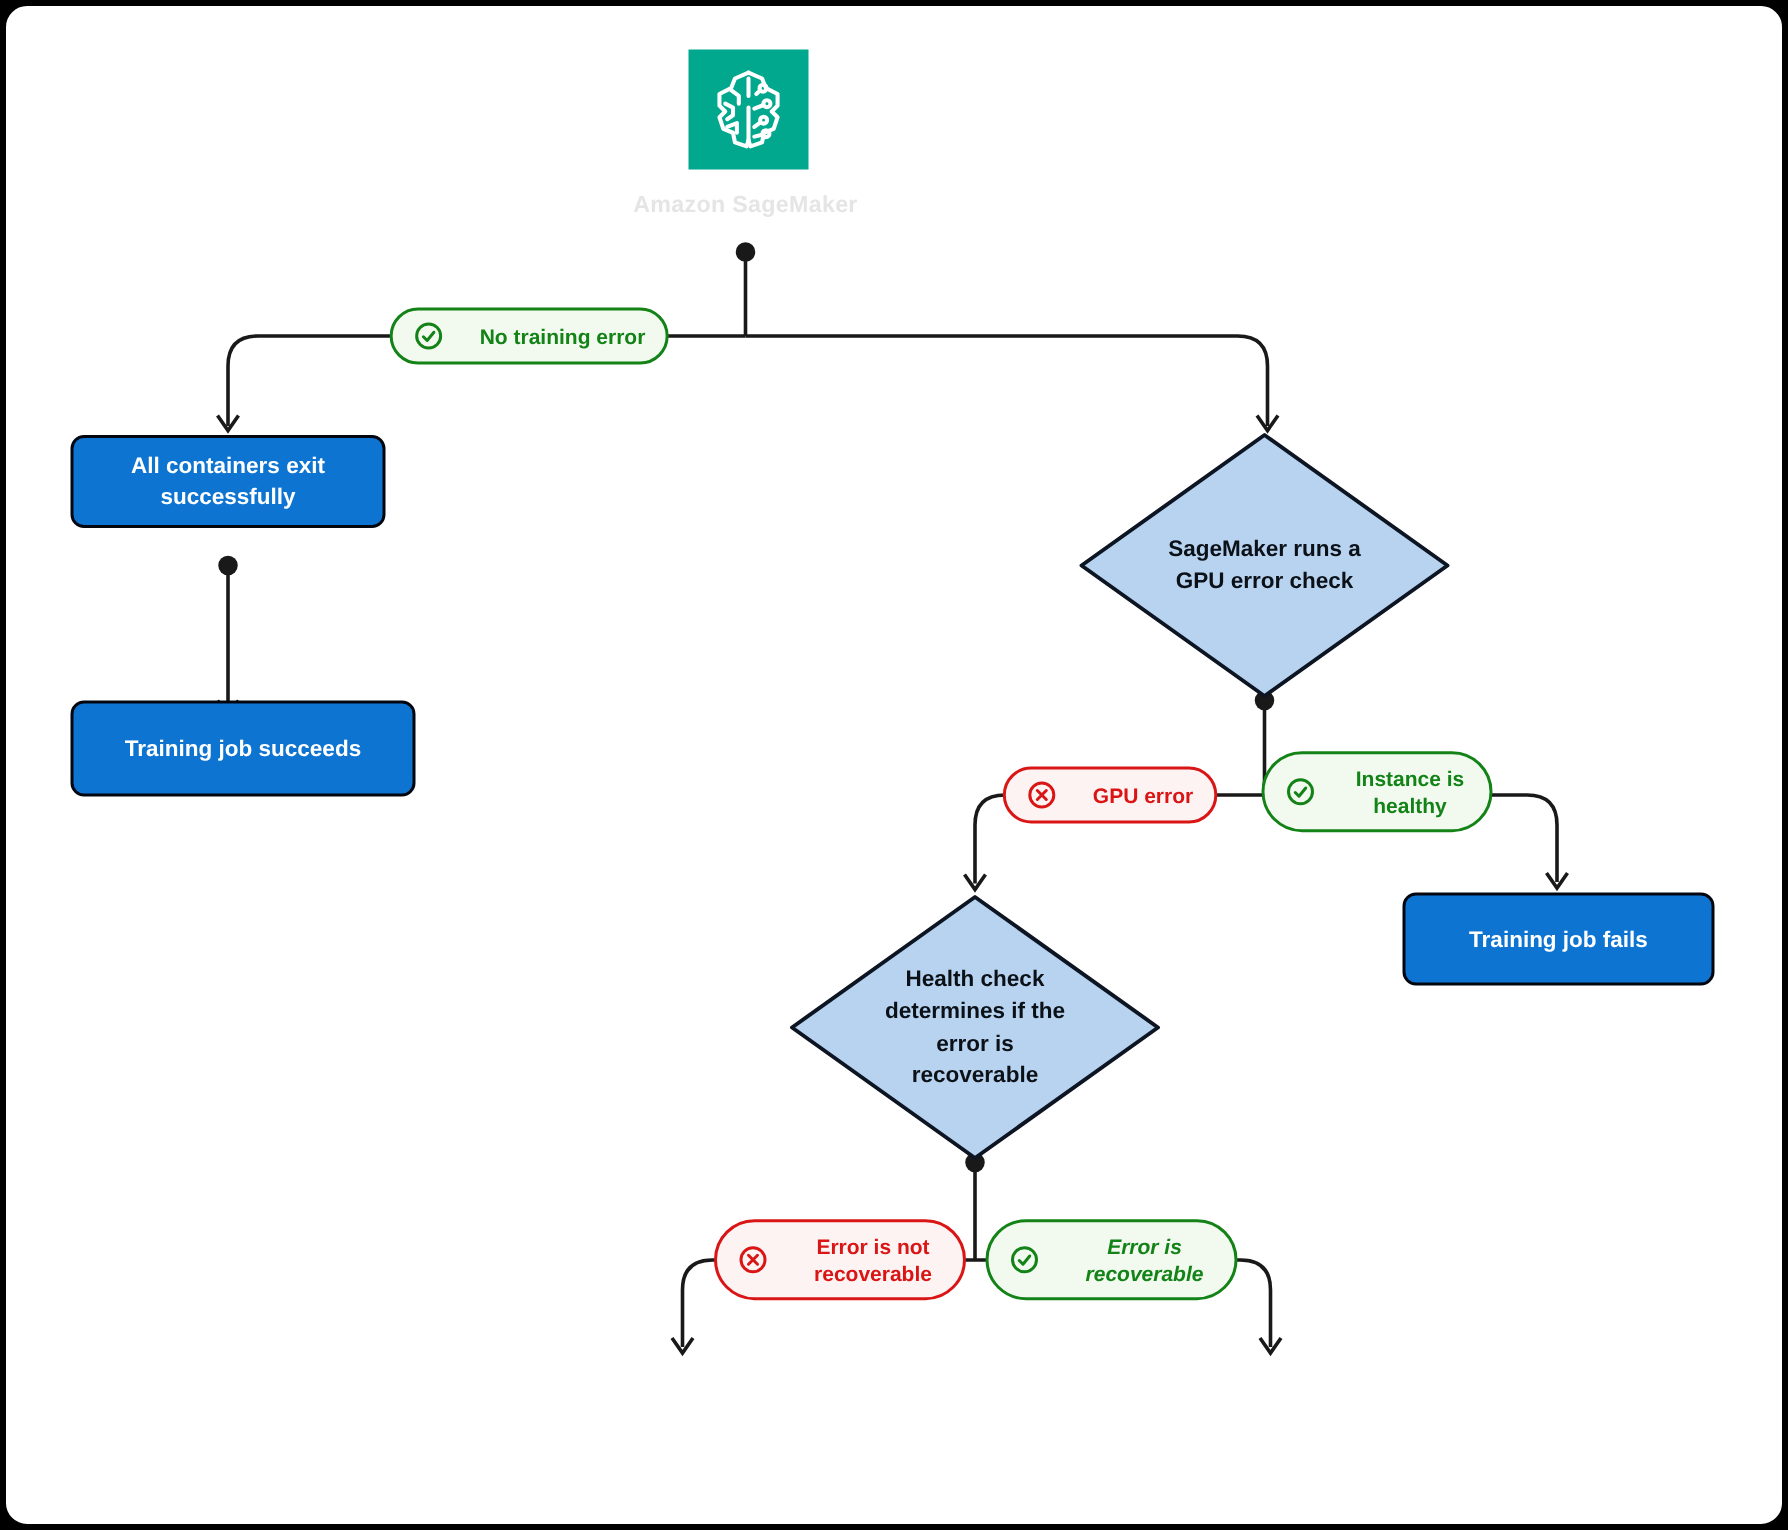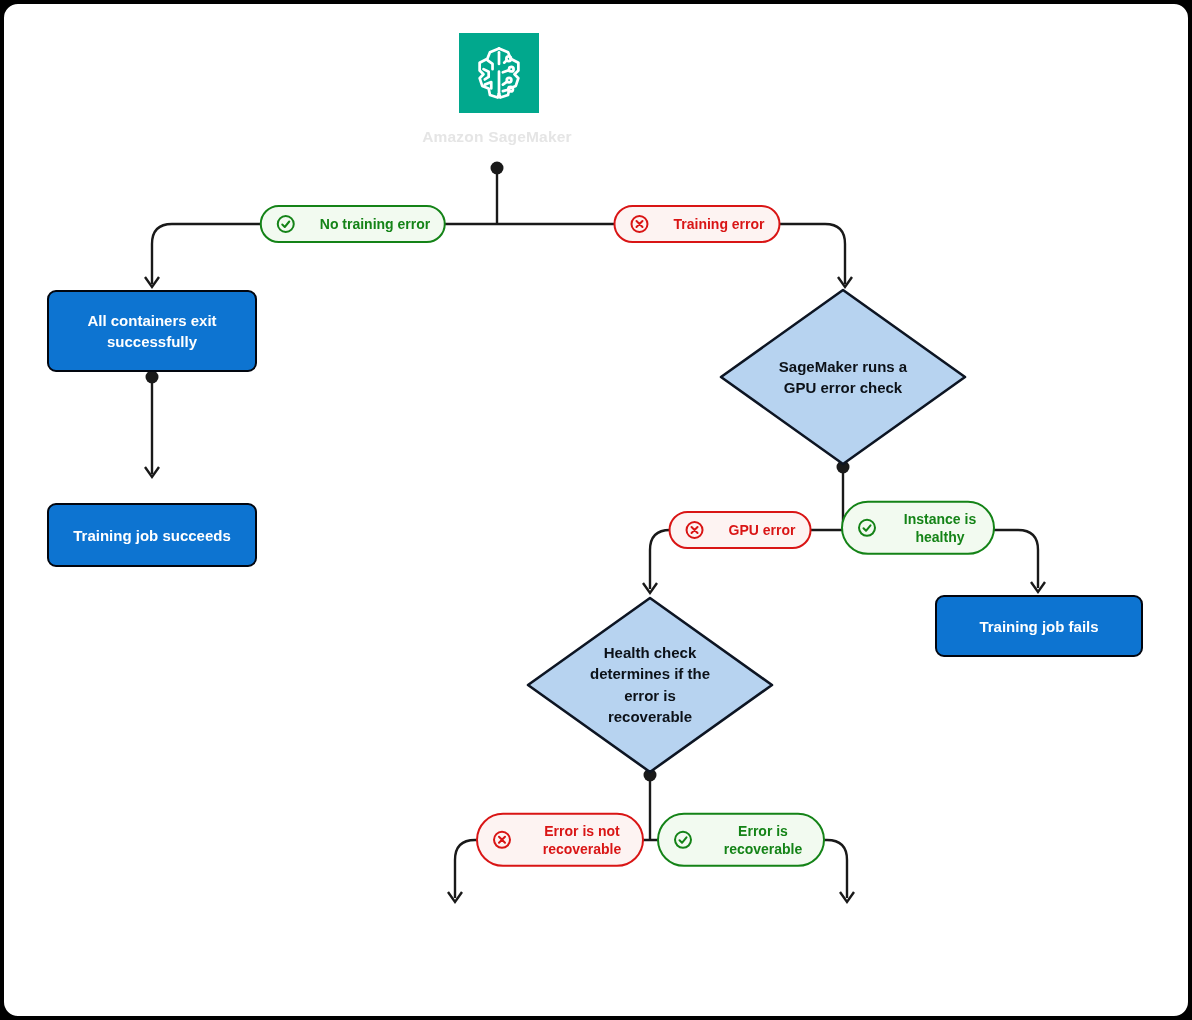--- a/index.html
+++ b/index.html
@@ -95,52 +95,43 @@
       <path d="M27,23.5 L31.5,21.8"></path>
         <circle cx="33.5" cy="21" r="1.8"></circle>
       <path d="M27,33 L30,30.8"></path>
         <circle cx="31.8" cy="29.5" r="1.8"></circle>
       <path d="M27,38 L31,37"></path>
         <circle cx="33" cy="36.5" r="1.8"></circle>
     </svg>
   </div>
   <div class="diagram-title">Amazon SageMaker</div>
 
-  <div class="node-box" style="left:47px;top:290px;width:210px;height:82px;">
+  <div class="node-box" style="left:47px;top:290px;width:210px;height:62px;">
     <span>All containers exit successfully</span>
   </div>
-  <div class="node-box" style="left:47px;top:503px;width:210px;height:64px;">
+  <div class="node-box" style="left:47px;top:467px;width:230px;height:64px;">
     <span>Training job succeeds</span>
   </div>
   <div class="node-box" style="left:935px;top:595px;width:208px;height:62px;">
     <span>Training job fails</span>
   </div>
 
   <div class="diamond-text" style="left:843px;top:377px;">SageMaker runs a GPU error check</div>
   <div class="diamond-text" style="left:650px;top:685px;">Health check determines if the error is recoverable</div>
 
   <div class="pill green" style="left:353px;top:224px;">
     <span class="pill-icon">
       <svg width="20" height="20" viewBox="0 0 20 20" fill="none" stroke="#148317" stroke-width="2" stroke-linecap="round" stroke-linejoin="round">
           <circle cx="10" cy="10" r="8"></circle>
           <path d="M6.5,10.5 L9,13 L13.5,7.5"></path>
         </svg>
     </span>
     <span class="pill-text">No training error</span>
   </div>
 
-  <div class="pill red" style="left:697px;top:224px;">
-    <span class="pill-icon">
-      <svg width="20" height="20" viewBox="0 0 20 20" fill="none" stroke="#d91515" stroke-width="2" stroke-linecap="round">
-          <circle cx="10" cy="10" r="8"></circle>
-          <path d="M7,7 L13,13 M13,7 L7,13"></path>
-        </svg>
-    </span>
-    <span class="pill-text">Training error</span>
-  </div>
 
   <div class="pill red" style="left:740px;top:530px;">
     <span class="pill-icon">
       <svg width="20" height="20" viewBox="0 0 20 20" fill="none" stroke="#d91515" stroke-width="2" stroke-linecap="round">
           <circle cx="10" cy="10" r="8"></circle>
           <path d="M7,7 L13,13 M13,7 L7,13"></path>
         </svg>
     </span>
     <span class="pill-text">GPU error</span>
   </div>
@@ -165,15 +156,15 @@
     <span class="pill-text" style="width:92px;">Error is not recoverable</span>
   </div>
 
   <div class="pill green multiline" style="left:741px;top:840px;">
     <span class="pill-icon">
       <svg width="20" height="20" viewBox="0 0 20 20" fill="none" stroke="#148317" stroke-width="2" stroke-linecap="round" stroke-linejoin="round">
           <circle cx="10" cy="10" r="8"></circle>
           <path d="M6.5,10.5 L9,13 L13.5,7.5"></path>
         </svg>
     </span>
-    <span class="pill-text" style="width:92px;">Error is recoverable</span>
+    <span class="pill-text" style="width:92px;font-style:italic;">Error is recoverable</span>
   </div>
 </div>
 
 </body></html>

